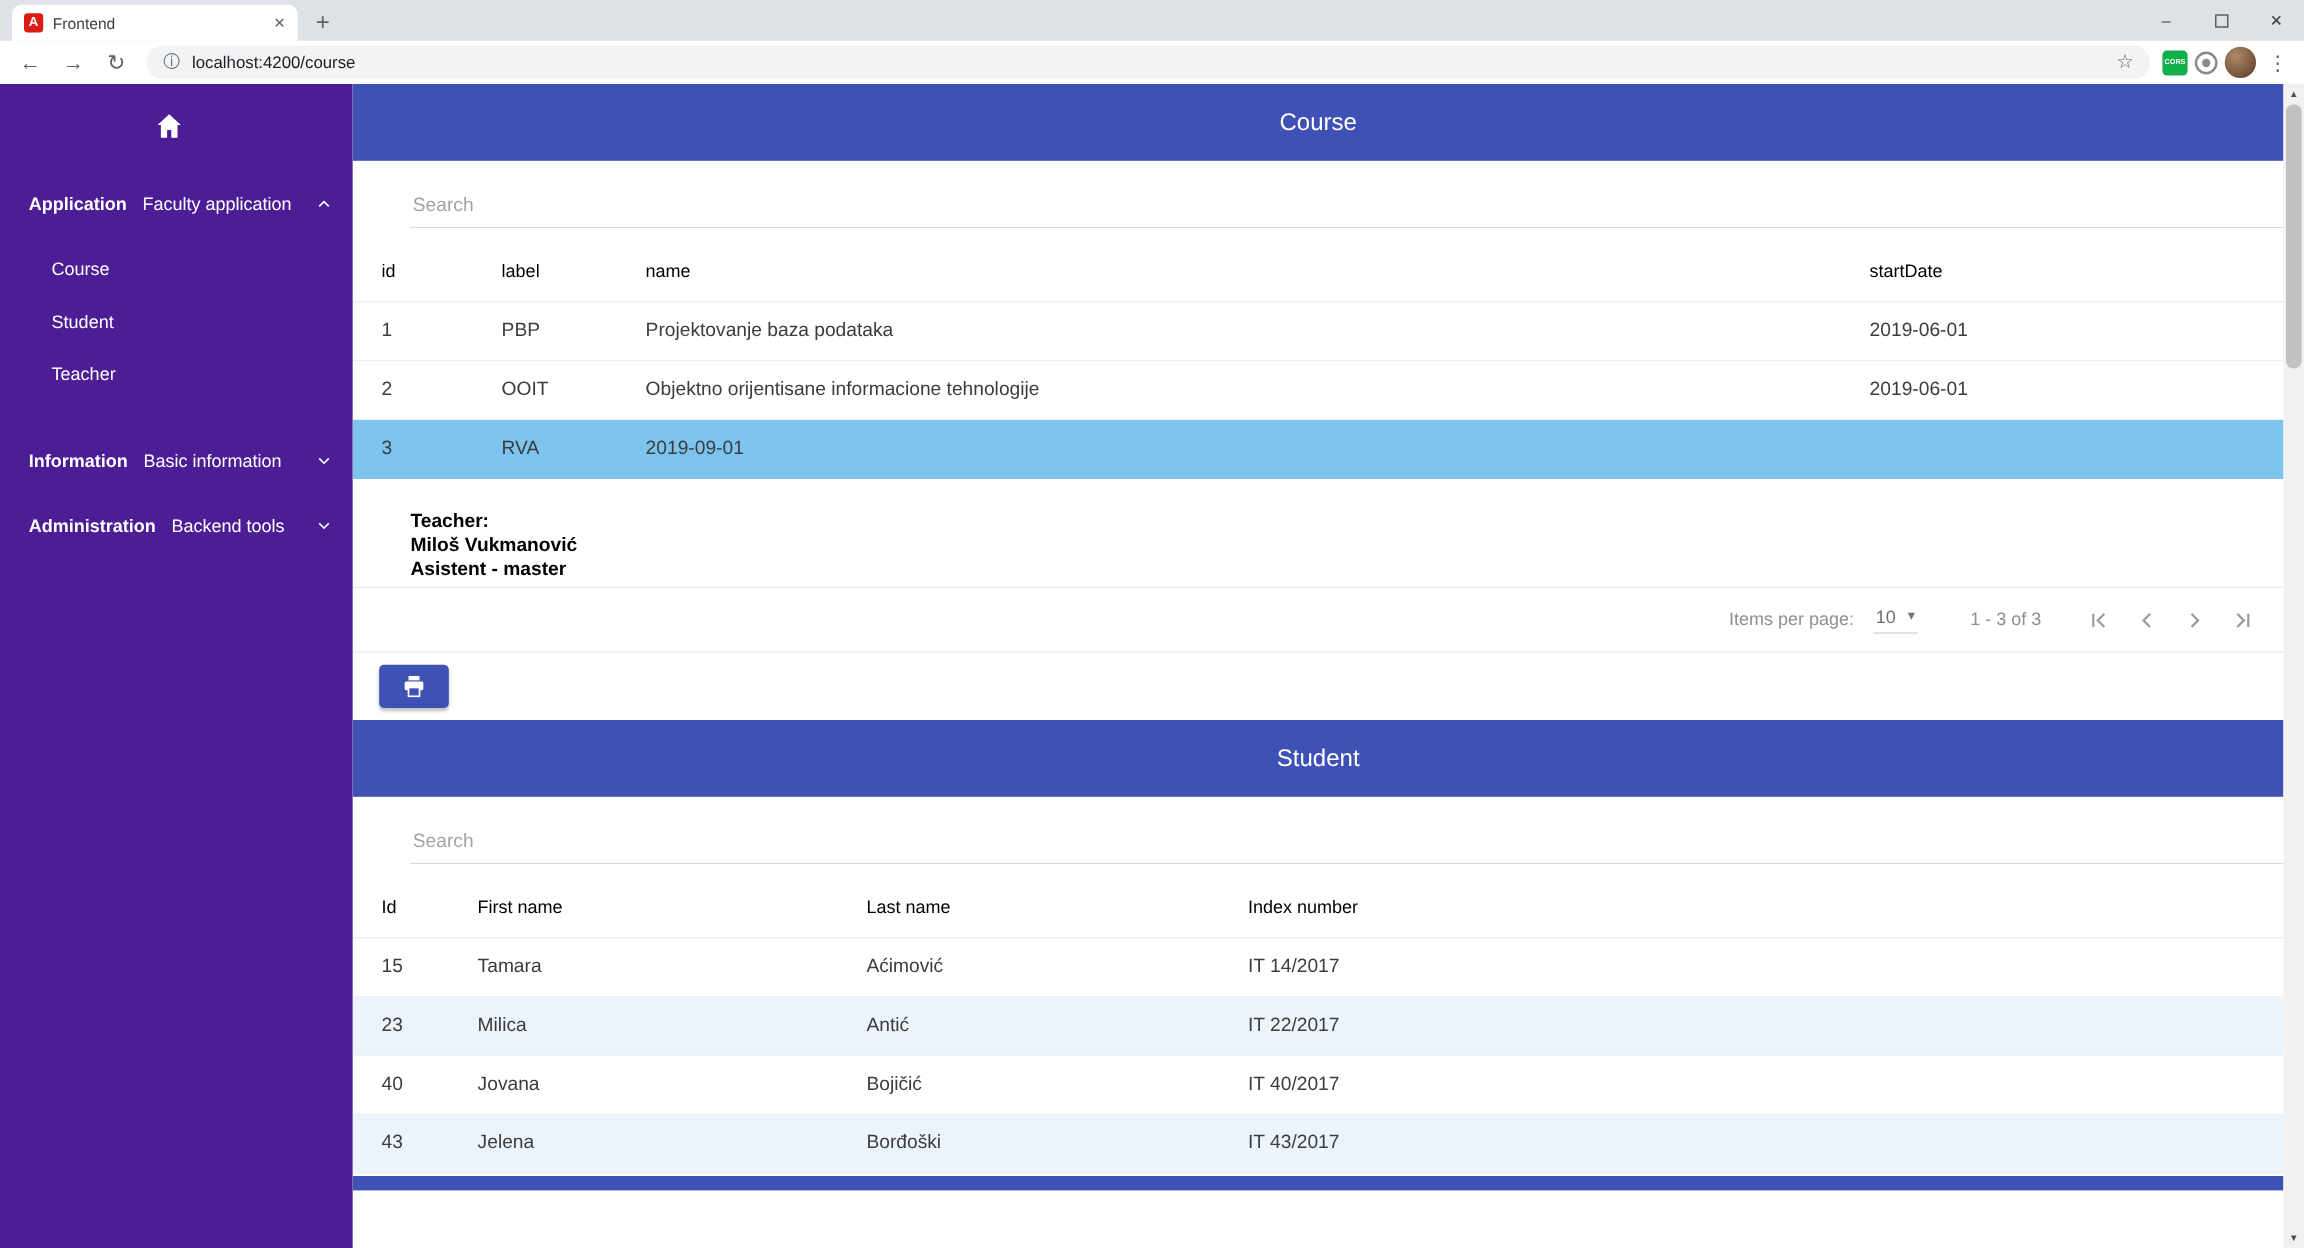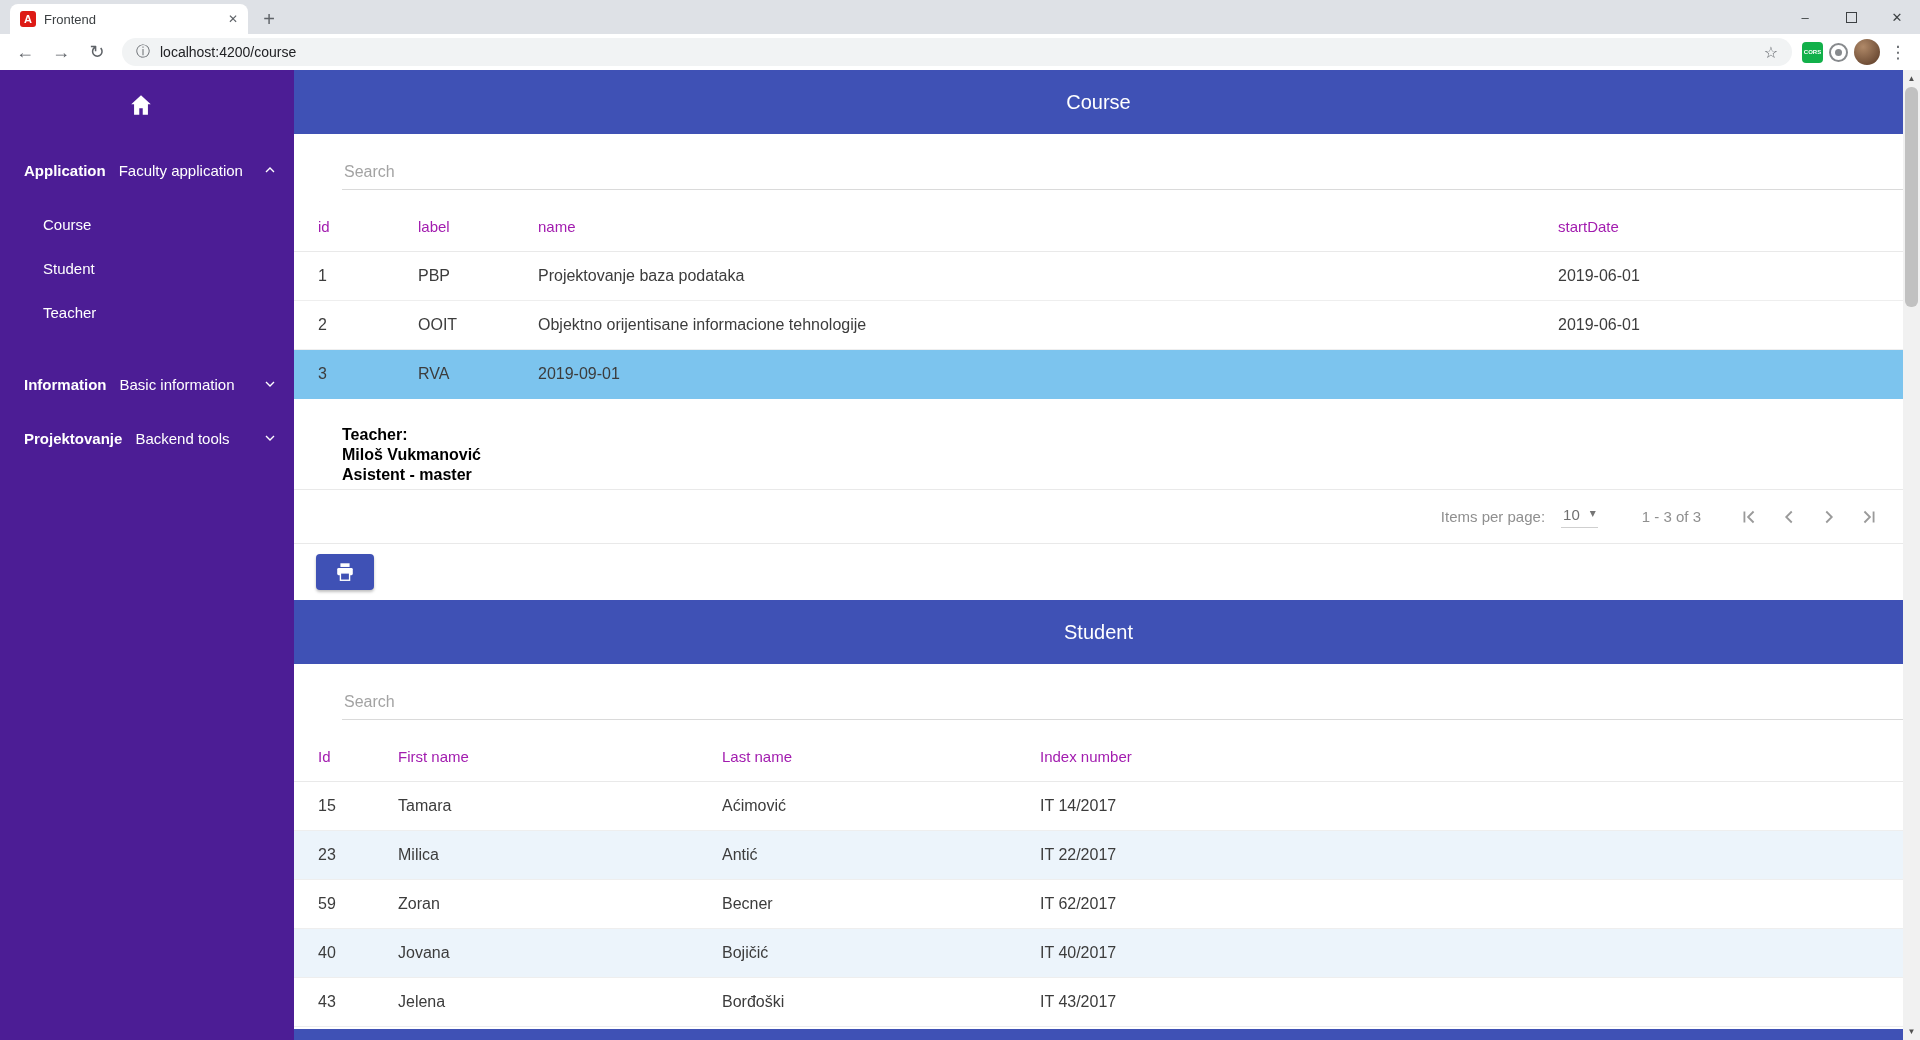--- a/index.html
+++ b/index.html
@@ -54,21 +54,21 @@
                   justify-content:center; font-size:20px; flex-shrink:0; }
   .search-row { height:56px; display:flex; align-items:flex-end; flex-shrink:0;padding-left:48px; }
   .search-input { width:100%; border:none; border-bottom:1px solid #dadada; outline:none;
                   font-size:16px; padding:8px 2px; color:#333; font-family:"Liberation Sans",sans-serif; }
   .search-input::placeholder { color:#a3a3a3; }
   .table-gap { height:12px; flex-shrink:0; }
 
   .grid-row { display:grid; align-items:center; padding:0 24px; }
   .course-cols { grid-template-columns:100px 120px 1020px 1fr; }
   .student-cols { grid-template-columns:80px 324px 318px 1fr; }
-  .thead { height:50px; color:#a21caf; font-size:15px; border-bottom:1px solid #e9e9e9; flex-shrink:0; }
+  .thead { height:50px; color:#000000; font-size:15px; border-bottom:1px solid #e9e9e9; flex-shrink:0; }
   .trow { height:49px; font-size:16px; color:#3c3c3c; border-bottom:1px solid #eeeeee; flex-shrink:0; }
   .trow.selected { background:#7cc4ee; border-bottom-color:#7cc4ee; }
   .student-table .trow:nth-child(even) { background:#ecf4fb; }
 
   .detail-block { height:91px; padding:26px 0 0 48px; font-size:16px; font-weight:bold; color:#000000;
                   line-height:20px; border-bottom:1px solid #e9e9e9; flex-shrink:0; }
 
   .paginator { height:54px; display:flex; align-items:center; justify-content:flex-end; gap:0;
                color:#8f8f8f; font-size:15px; border-bottom:1px solid #e9e9e9; padding-right:14px; flex-shrink:0; }
   .pp-label { margin-right:16px; }
@@ -147,21 +147,21 @@
 
     <div class="section-head">
       <span class="section-cat">Information</span>
       <span class="section-title">Basic information</span>
       <svg class="section-chevron" width="16" height="16" viewBox="0 0 24 24">
         <polyline points="6 9 12 15 18 9" fill="none" stroke="#ffffff" stroke-width="2"></polyline>
       </svg>
     </div>
 
     <div class="section-head">
-      <span class="section-cat">Projektovanje</span>
+      <span class="section-cat">Administration</span>
       <span class="section-title">Backend tools</span>
       <svg class="section-chevron" width="16" height="16" viewBox="0 0 24 24">
         <polyline points="6 9 12 15 18 9" fill="none" stroke="#ffffff" stroke-width="2"></polyline>
       </svg>
     </div>
   </div>
 
   <div class="main">
 
     <div class="panel-header">
@@ -267,26 +267,20 @@
           <div>Aćimović</div>
           <div>IT 14/2017</div>
         </div>
         <div class="grid-row student-cols trow">
           <div>23</div>
           <div>Milica</div>
           <div>Antić</div>
           <div>IT 22/2017</div>
         </div>
         <div class="grid-row student-cols trow">
-          <div>59</div>
-          <div>Zoran</div>
-          <div>Becner</div>
-          <div>IT 62/2017</div>
-        </div>
-        <div class="grid-row student-cols trow">
           <div>40</div>
           <div>Jovana</div>
           <div>Bojičić</div>
           <div>IT 40/2017</div>
         </div>
         <div class="grid-row student-cols trow">
           <div>43</div>
           <div>Jelena</div>
           <div>Borđoški</div>
           <div>IT 43/2017</div>

